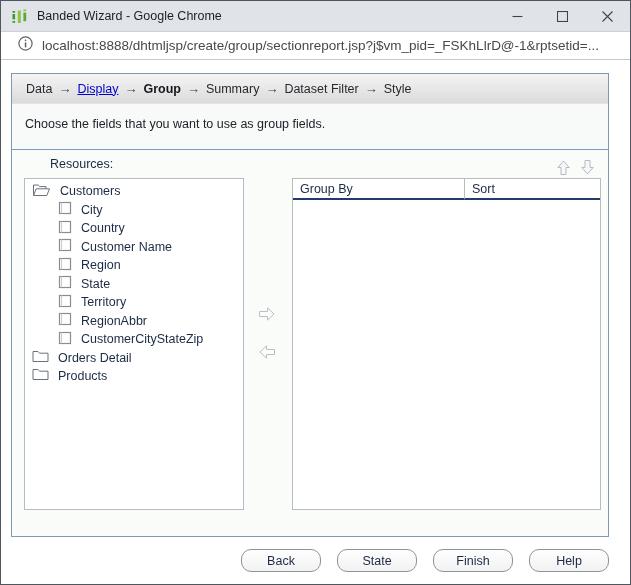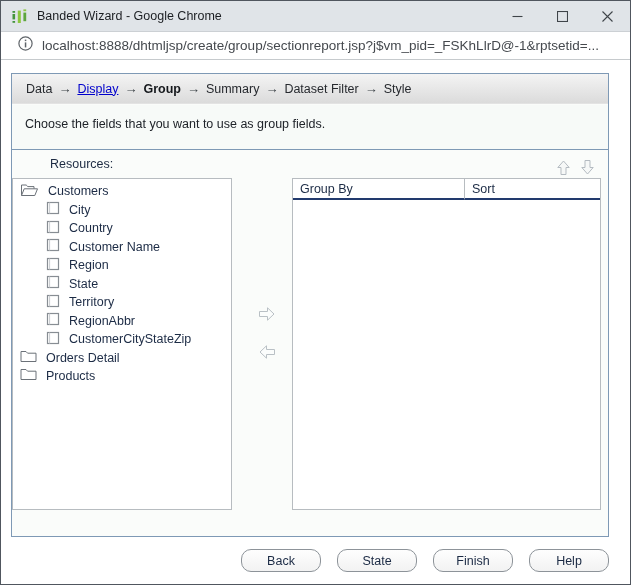--- a/index.html
+++ b/index.html
@@ -40,21 +40,21 @@
   .step.link{color:#0000cc;text-decoration:underline;cursor:pointer;}
   .step.current{font-weight:bold;color:#15181c;}
   .instruction{
     position:absolute;left:0;top:31px;right:0;height:45px;
     background:#f7faf8;border-bottom:1px solid #7e99b5;
     padding:12px 0 0 13px;font-size:12.5px;color:#20242a;
   }
   .resources-label{position:absolute;left:10px;top:83px;font-size:12.5px;color:#1d2b42;margin-left:28px;}
   .updown{position:absolute;top:85px;right:13px;display:flex;gap:9px;}
   .panel{position:absolute;top:104px;background:#fff;border:1px solid #b7bcc0;}
-  .tree-panel{left:0;width:220px;height:332px;overflow:hidden;}
+  .tree-panel{left:12px;width:220px;height:332px;overflow:hidden;}
   .tree{padding-top:3px;}
   .tree-row{height:18.5px;display:flex;align-items:center;font-size:12.5px;color:#1c2b45;white-space:nowrap;cursor:default;}
   .tree-row.level0{padding-left:7px;}
   .tree-row.level1{padding-left:33px;}
   .tree-row .lbl{margin-left:9px;}
   .right-panel{left:280px;width:309px;height:332px;}
   .header-row{display:flex;height:21px;}
   .hcell{border-bottom:2px solid #223a6d;padding:3px 0 0 7px;font-size:12.5px;color:#1c2b45;}
   .hcell.c0{width:172px;border-right:1px solid #b7bcc0;}
   .hcell.c1{flex:1;}

